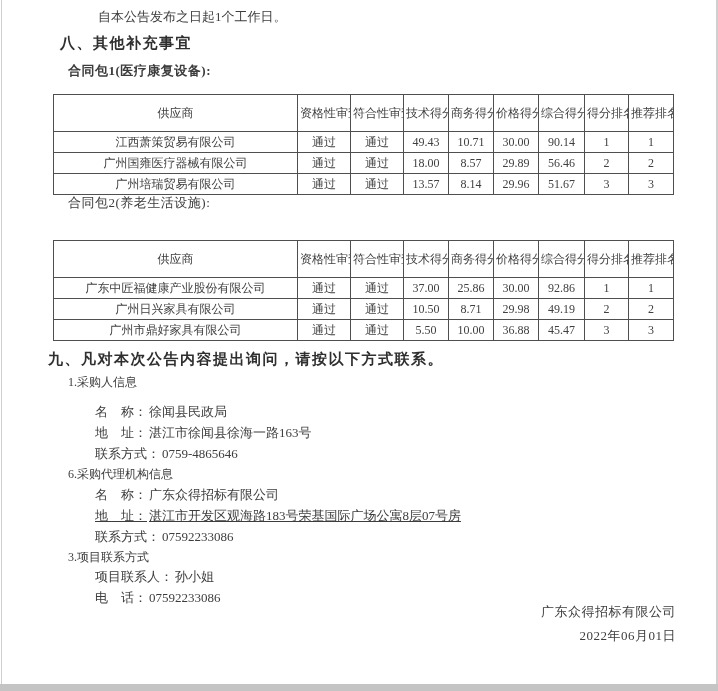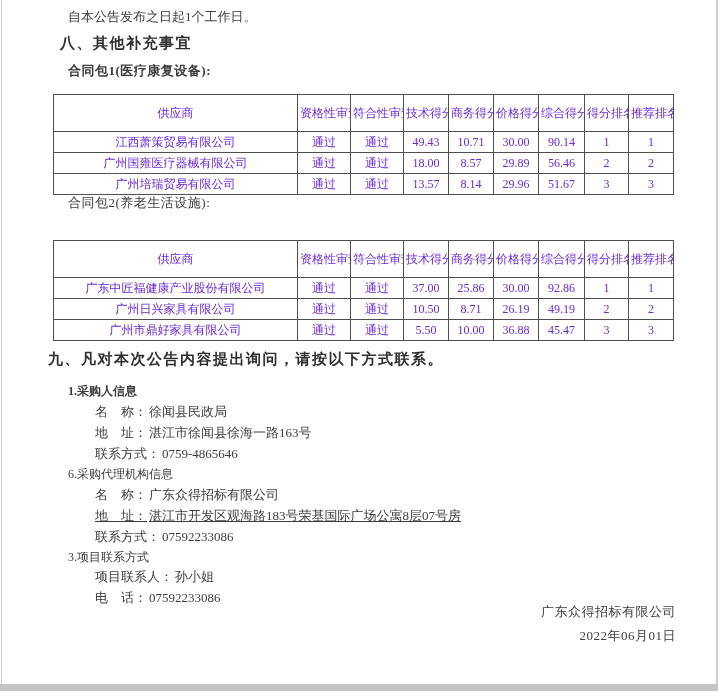--- a/index.html
+++ b/index.html
@@ -5,37 +5,37 @@
   html,body { margin:0; padding:0; }
   body {
     width:718px; height:691px;
     background:#ffffff;
     font-family:"Liberation Serif","DejaVu Serif",serif;
     color:#3d3d3d;
     position:relative;
     overflow:hidden;
   }
   .abs { position:absolute; white-space:nowrap; }
-  .body-text { font-size:13px; }
+  .body-text { font-size:13px;margin-left:30px; }
   .h2 {
     font-size:15px;
     font-weight:bold;
     color:#2f2f2f;
     letter-spacing:1.5px;
   }
   .pkg-label { font-size:13px; letter-spacing:0.5px; }
   .num-title { font-size:12px; }
   .contact-line { font-size:13px; }
   .contact-line .val { margin-left:2px; }
   table.score-table {
     border-collapse:collapse;
     table-layout:fixed;
     width:620px;
     font-size:12px;
-    color:#6d28d9;
+    color:#404040;
     background:#fff;
   }
   table.score-table th, table.score-table td {
     border:1px solid #4f4f4f;
     text-align:center;
     vertical-align:middle;
     padding:0 2px;
     font-weight:normal;
     overflow:hidden;
   }
@@ -157,42 +157,42 @@
           <td>92.86</td>
           <td>1</td>
           <td>1</td>
         </tr>
         <tr>
           <td>广州日兴家具有限公司</td>
           <td>通过</td>
           <td>通过</td>
           <td>10.50</td>
           <td>8.71</td>
-          <td>26.19</td>
+          <td>29.98</td>
           <td>49.19</td>
           <td>2</td>
           <td>2</td>
         </tr>
         <tr>
           <td>广州市鼎好家具有限公司</td>
           <td>通过</td>
           <td>通过</td>
           <td>5.50</td>
           <td>10.00</td>
           <td>36.88</td>
           <td>45.47</td>
           <td>3</td>
           <td>3</td>
         </tr>
       </tbody>
   </table>
 
   <div class="abs h2" style="top:350px; left:48px;">九、凡对本次公告内容提出询问，请按以下方式联系。</div>
 
-  <div class="abs num-title" style="top:383px; left:68px;font-weight:bold;">1.采购人信息</div>
+  <div class="abs num-title" style="top:374px; left:68px;">1.采购人信息</div>
   <div class="abs contact-line" style="top:403px; left:95px;">
     <span>名　称：</span><span class="val">徐闻县民政局</span>
   </div>
   <div class="abs contact-line" style="top:424px; left:95px;">
     <span>地　址：</span><span class="val">湛江市徐闻县徐海一路163号</span>
   </div>
   <div class="abs contact-line" style="top:445px; left:95px;">
     <span>联系方式：</span><span class="val">0759-4865646</span>
   </div>
 

